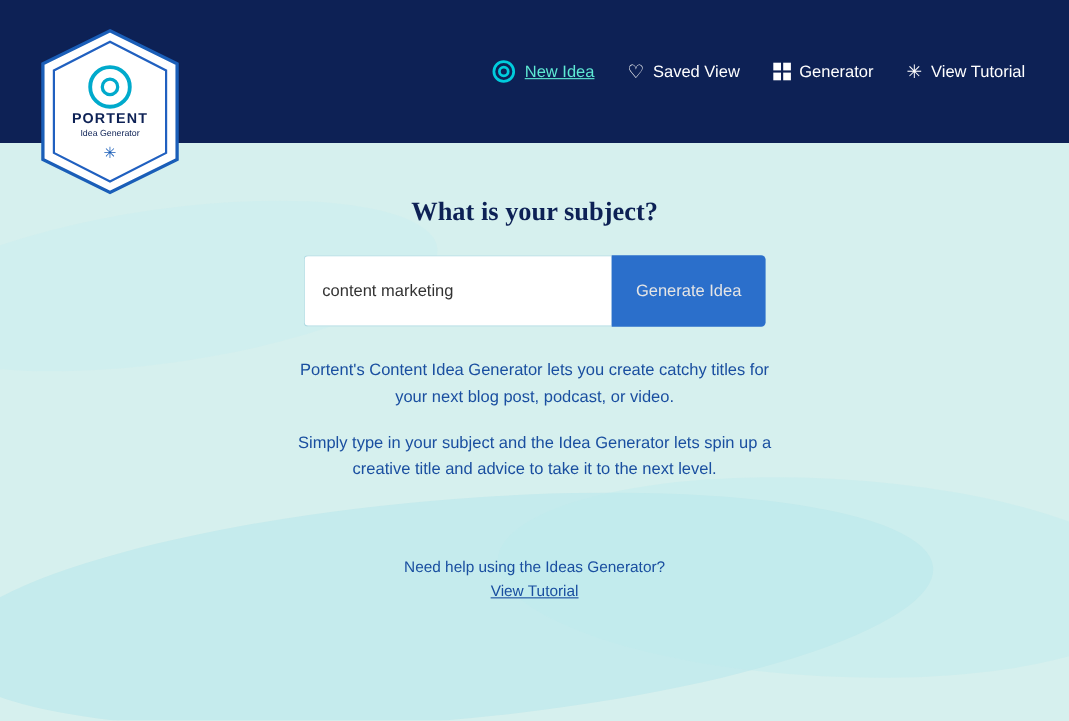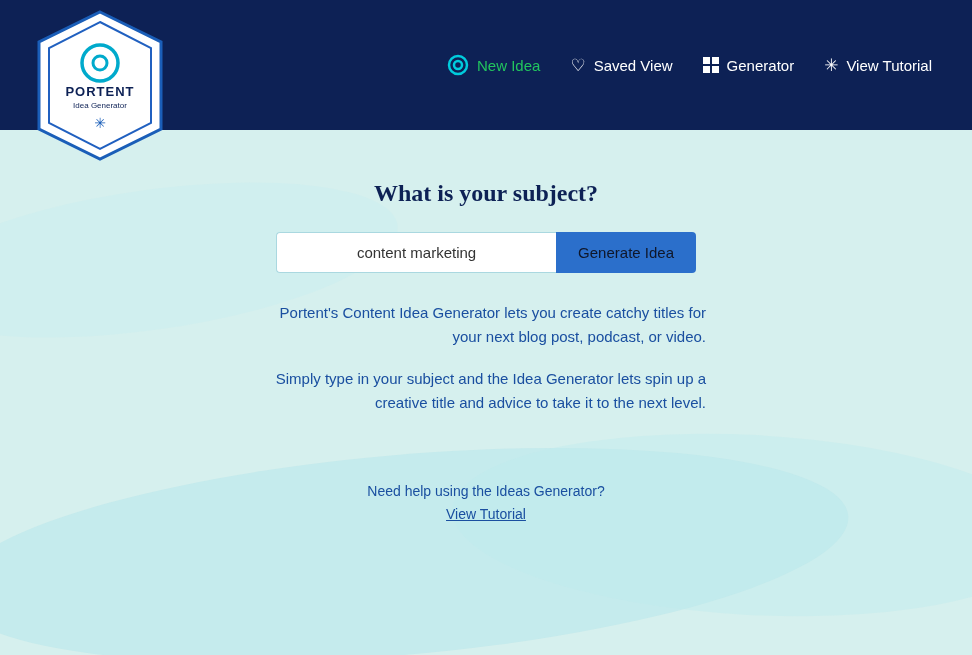--- a/index.html
+++ b/index.html
@@ -22,21 +22,21 @@
       height: 130px;
       display: flex;
       align-items: center;
       padding: 0 30px;
       position: relative;
     }
 
     .logo-container {
       position: absolute;
       left: 30px;
-      top: 0;
+      top: 16px;
       z-index: 10;
     }
 
     .hexagon-wrapper {
       width: 140px;
       height: 175px;
       display: flex;
       align-items: flex-start;
       justify-content: center;
       padding-top: 8px;
@@ -60,21 +60,22 @@
       font-family: Arial, sans-serif;
       font-size: 15px;
       cursor: pointer;
     }
 
     .nav-item.active {
       color: #00ccdd;
     }
 
     .nav-item.active span.label {
-      color: #22c55e;
+      text-decoration: underline;
+      color: #5eead4;
     }
 
     .nav-icon {
       font-size: 18px;
       display: flex;
       align-items: center;
     }
 
     
     .main-content {
@@ -145,38 +146,37 @@
       flex: 1;
       padding: 0 16px;
       font-size: 15px;
       border: 1px solid #aad8e0;
       border-right: none;
       border-radius: 4px 0 0 4px;
       outline: none;
       background: white;
       color: #333;
       font-family: Arial, sans-serif;
-      text-align: center;
     }
 
     .generate-btn {
-      padding: 12px 22px;
+      padding: 24px 22px;
       background-color: #2b6fcb;
-      color: #0f172a;
+      color: #e5e5e5;
       border: none;
       border-radius: 0 4px 4px 0;
       font-size: 15px;
       font-family: Arial, sans-serif;
       cursor: pointer;
       font-weight: 500;
     }
 
     .description-block {
       max-width: 440px;
-      text-align: right;
+      text-align: center;
       margin-bottom: 20px;
       position: relative;
       z-index: 5;
     }
 
     .description-text {
       font-size: 15px;
       color: #1a4fa0;
       line-height: 1.6;
       font-family: Arial, sans-serif;

